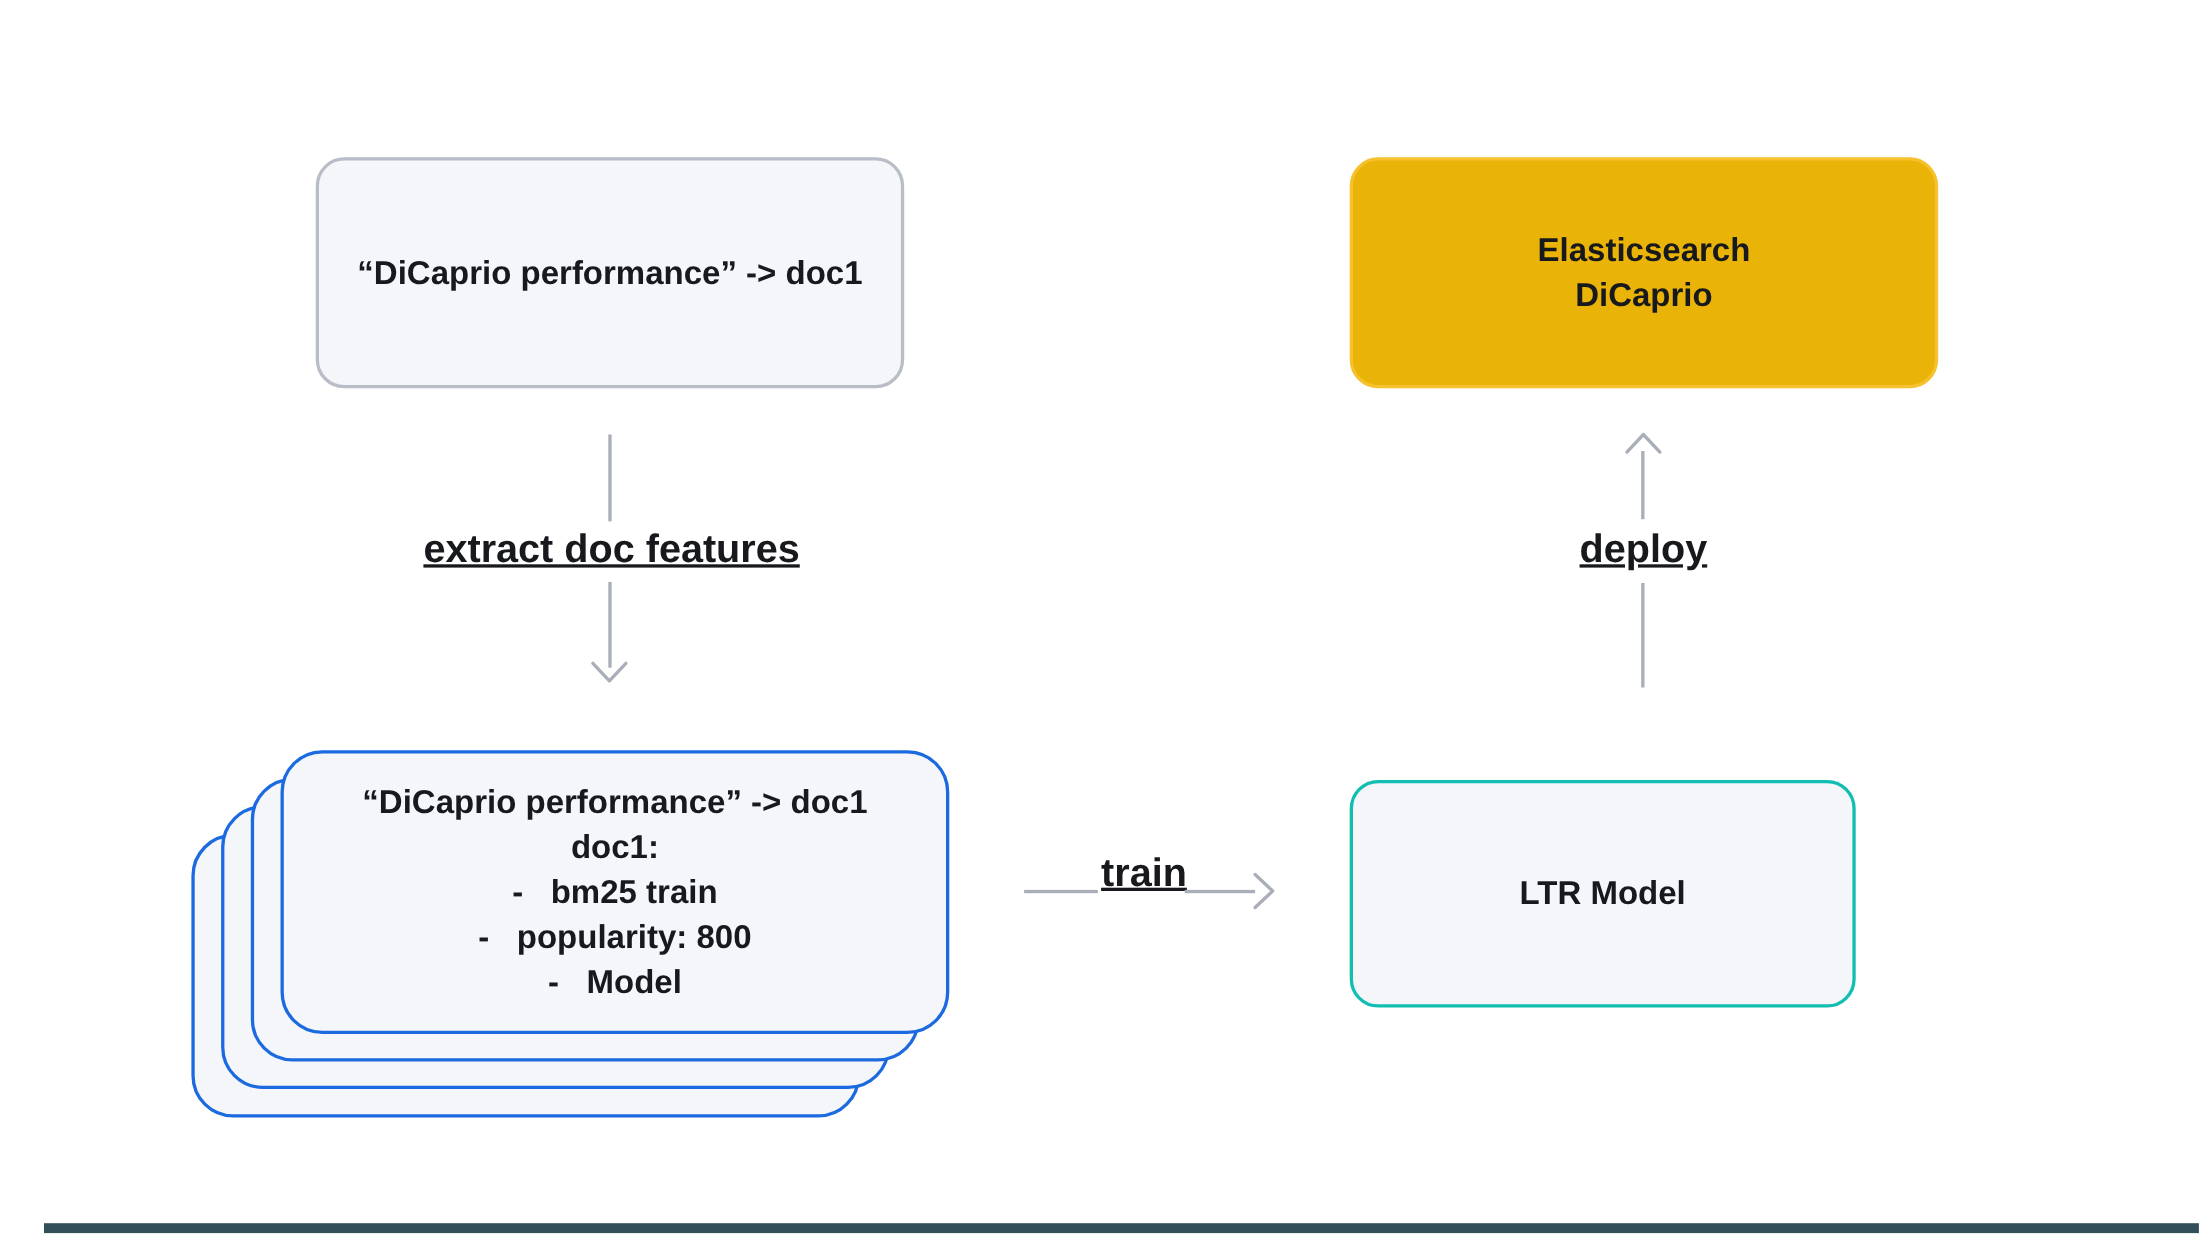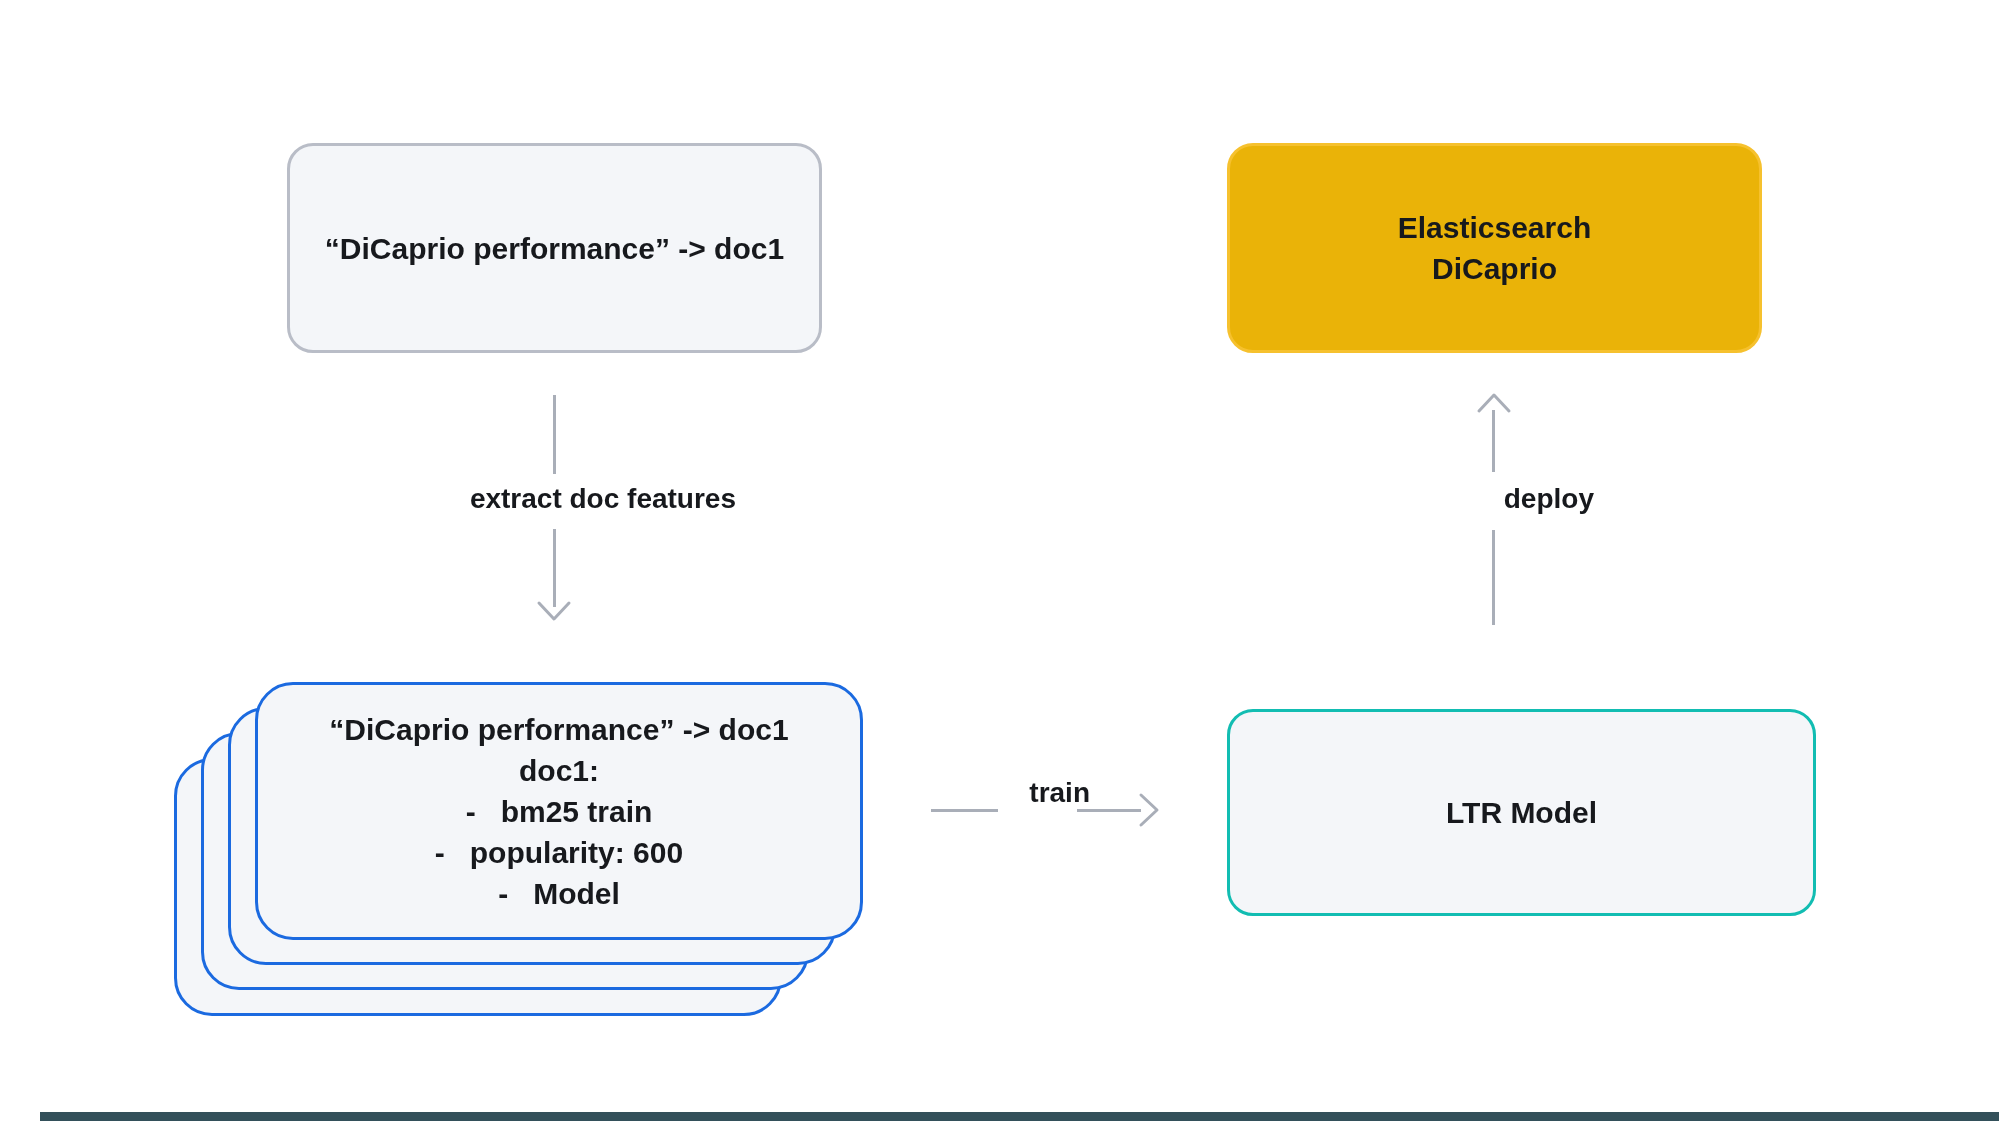--- a/index.html
+++ b/index.html
@@ -25,21 +25,21 @@
     flex-direction: column;
     align-items: center;
     justify-content: center;
     text-align: center;
     font-size: 30px;
     line-height: 41px;
   }
 
   .query-box { left: 287px; top: 143px; width: 535px; height: 210px; }
   .es-box    { left: 1227px; top: 143px; width: 535px; height: 210px; }
-  .ltr-box   { left: 1227px; top: 709px; width: 589px; height: 207px; }
+  .ltr-box   { left: 1227px; top: 709px; width: 460px; height: 207px; }
 
   
   .card {
     position: absolute;
     box-sizing: border-box;
     left: 255px; top: 682px; width: 608px; height: 258px;
     border: 3.5px solid #1b6ae0;
     border-radius: 38px;
     background: #f4f6f9;
   }
@@ -69,23 +69,24 @@
 
   .head { position: absolute; }
   .head polyline { fill: none; stroke: #a9aeb8; stroke-width: 3; stroke-linecap: round; stroke-linejoin: round; }
   .head-down  { left: 536px; top: 600px; }
   .head-up    { left: 1476px; top: 392px; }
   .head-right { left: 1138px; top: 792px; }
 
   
   .edge-label {
     position: absolute;
-    font-size: 28px;
+    font-size: 36px;
     line-height: 36px;
-    text-align: right;
+    text-align: center;
+    text-decoration: underline;
   }
   .extract-label { left: 376px;  top: 481px; width: 360px; }
   .deploy-label  { left: 1394px; top: 481px; width: 200px; }
   .train-label   { left: 990px;  top: 775px; width: 100px; }
 
   
   .bottom-bar {
     position: absolute;
     left: 40px; top: 1112px;
     width: calc(100% - 40px);
@@ -109,21 +110,21 @@
     <polyline points="3,3 18,19 33,3" style="stroke: rgb(169, 174, 184);"></polyline>
   </svg>
 
   <div class="card layer3" style="border-color: rgb(27, 106, 224); background-color: rgb(244, 246, 249);"></div>
   <div class="card layer2" style="border-color: rgb(27, 106, 224); background-color: rgb(244, 246, 249);"></div>
   <div class="card layer1" style="border-color: rgb(27, 106, 224); background-color: rgb(244, 246, 249);"></div>
   <div class="card front" style="border-color: rgb(27, 106, 224); background-color: rgb(244, 246, 249); color: rgb(23, 25, 29);">
     <div class="card-line">“DiCaprio performance” -&gt; doc1</div>
     <div class="card-line">doc1:</div>
     <div class="card-line">-   bm25 train</div>
-    <div class="card-line">-   popularity: 600</div>
+    <div class="card-line">-   popularity: 800</div>
     <div class="card-line">-   Model</div>
   </div>
 
   <div class="hseg train-seg1" style="background-color: rgb(169, 174, 184);"></div>
   <div class="edge-label train-label" style="color: rgb(23, 25, 29);">train</div>
   <div class="hseg train-seg2" style="background-color: rgb(169, 174, 184);"></div>
   <svg class="head head-right" width="22" height="36" viewBox="0 0 22 36">
     <polyline points="3,3 19,18 3,33" style="stroke: rgb(169, 174, 184);"></polyline>
   </svg>
 

